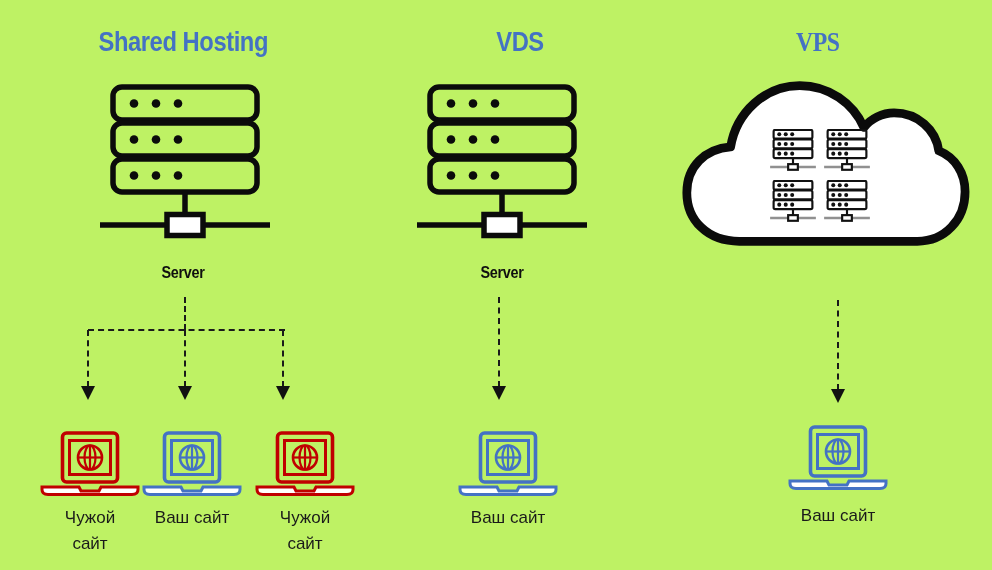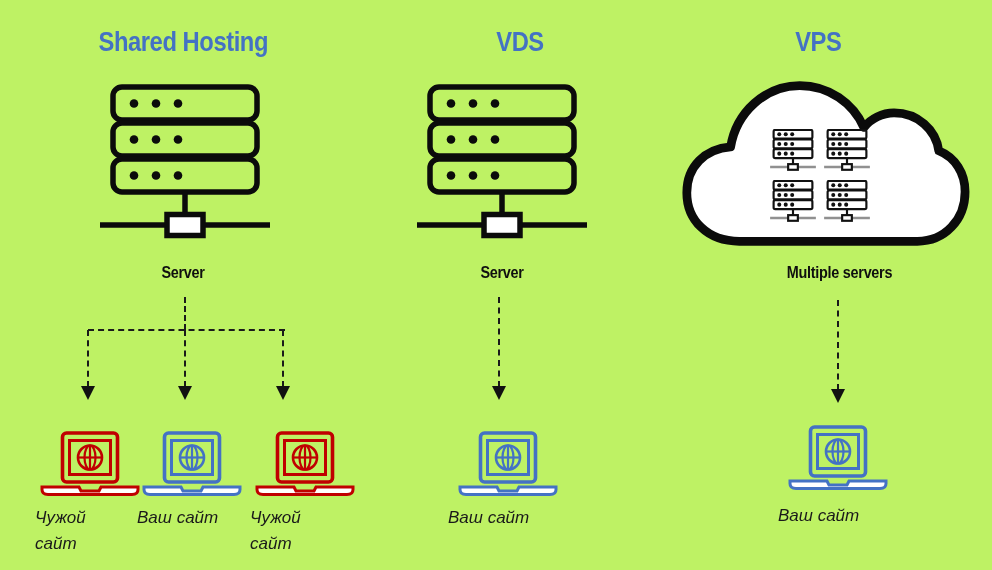--- a/index.html
+++ b/index.html
@@ -21,21 +21,21 @@
   .dash-v{position:absolute;width:0;border-left:2px dashed #1a1a1a;}
   .dash-h{position:absolute;height:0;border-top:2px dashed #1a1a1a;}
   .arrowhead{
     position:absolute;width:0;height:0;
     border-left:7px solid transparent;border-right:7px solid transparent;
     border-top:14px solid #111111;
   }
   .laptop-red{color:#C00000;}
   .laptop-blue{color:#4472C4;}
   .client-label{
-    position:absolute;color:#1a1a1a;font-size:17px;font-style:italic;
+    position:absolute;text-align:center;color:#1a1a1a;font-size:17px;
     line-height:1.5;white-space:pre-line;
   }
 </style>
 </head>
 <body>
 
 <div class="canvas">
 
   <div class="col-title" style="left:33px;top:27px;width:300px;">
     <span class="squeeze">Shared Hosting</span>
@@ -156,21 +156,21 @@
       <circle cx="50" cy="27.5" r="12" stroke-width="2.6"></circle>
       <ellipse cx="50" cy="27.5" rx="5.5" ry="12" stroke-width="2.2"></ellipse>
       <line x1="38.5" y1="27.5" x2="61.5" y2="27.5" stroke-width="2.2"></line>
       <line x1="50" y1="15.5" x2="50" y2="39.5" stroke-width="2.2"></line>
       <path d="M2,57 H39 L41,61 H59 L61,57 H98 V59.5 Q98,64.5 92,64.5 H8 Q2,64.5 2,59.5 Z" stroke-width="3" fill="#ffffff"></path>
     </g>
   </svg>
 
   <div class="client-label" style="left:448px;top:505px;width:120px;">Ваш сайт</div>
 
-  <div class="col-title" style="left:718px;top:27px;width:200px;">
+  <div class="col-title" style="left:718px;top:27px;width:200px;font-family:Liberation Serif, serif;">
     <span class="squeeze">VPS</span>
   </div>
 
   <svg class="icon" style="left:678px;top:72px;" width="292" height="180" viewBox="0 0 300 185">
     <path d="M 63,174
              C 30,174 9,152 9,124
              C 9,97 28,79 54,77
              C 60,41 90,14 125,14
              C 155,14 180,32 191,57
              C 198,48 210,42 222,42
@@ -257,23 +257,20 @@
         <circle cx="82" cy="19.5" r="7.5"></circle>
       <circle cx="34" cy="55.5" r="7.5"></circle>
         <circle cx="58" cy="55.5" r="7.5"></circle>
         <circle cx="82" cy="55.5" r="7.5"></circle>
       <circle cx="34" cy="91.5" r="7.5"></circle>
         <circle cx="58" cy="91.5" r="7.5"></circle>
         <circle cx="82" cy="91.5" r="7.5"></circle>
     </g>
   </svg>
 
-  <div class="server-label" style="left:710px;top:264px;width:260px;">
-    <span class="squeeze">Multiple servers</span>
-  </div>
 
   <div class="dash-v" style="left:837px;top:300px;height:90px;"></div>
   <div class="arrowhead" style="left:831px;top:389px;"></div>
 
   <svg class="icon laptop-blue" style="left:788px;top:424px;" width="100" height="68" viewBox="0 0 100 68">
     <g fill="none" stroke="currentColor">
       <rect x="22.5" y="3" width="55" height="49" rx="4" stroke-width="3.6"></rect>
       <rect x="29.5" y="10.5" width="41" height="34" stroke-width="3"></rect>
       <circle cx="50" cy="27.5" r="12" stroke-width="2.6"></circle>
       <ellipse cx="50" cy="27.5" rx="5.5" ry="12" stroke-width="2.2"></ellipse>

